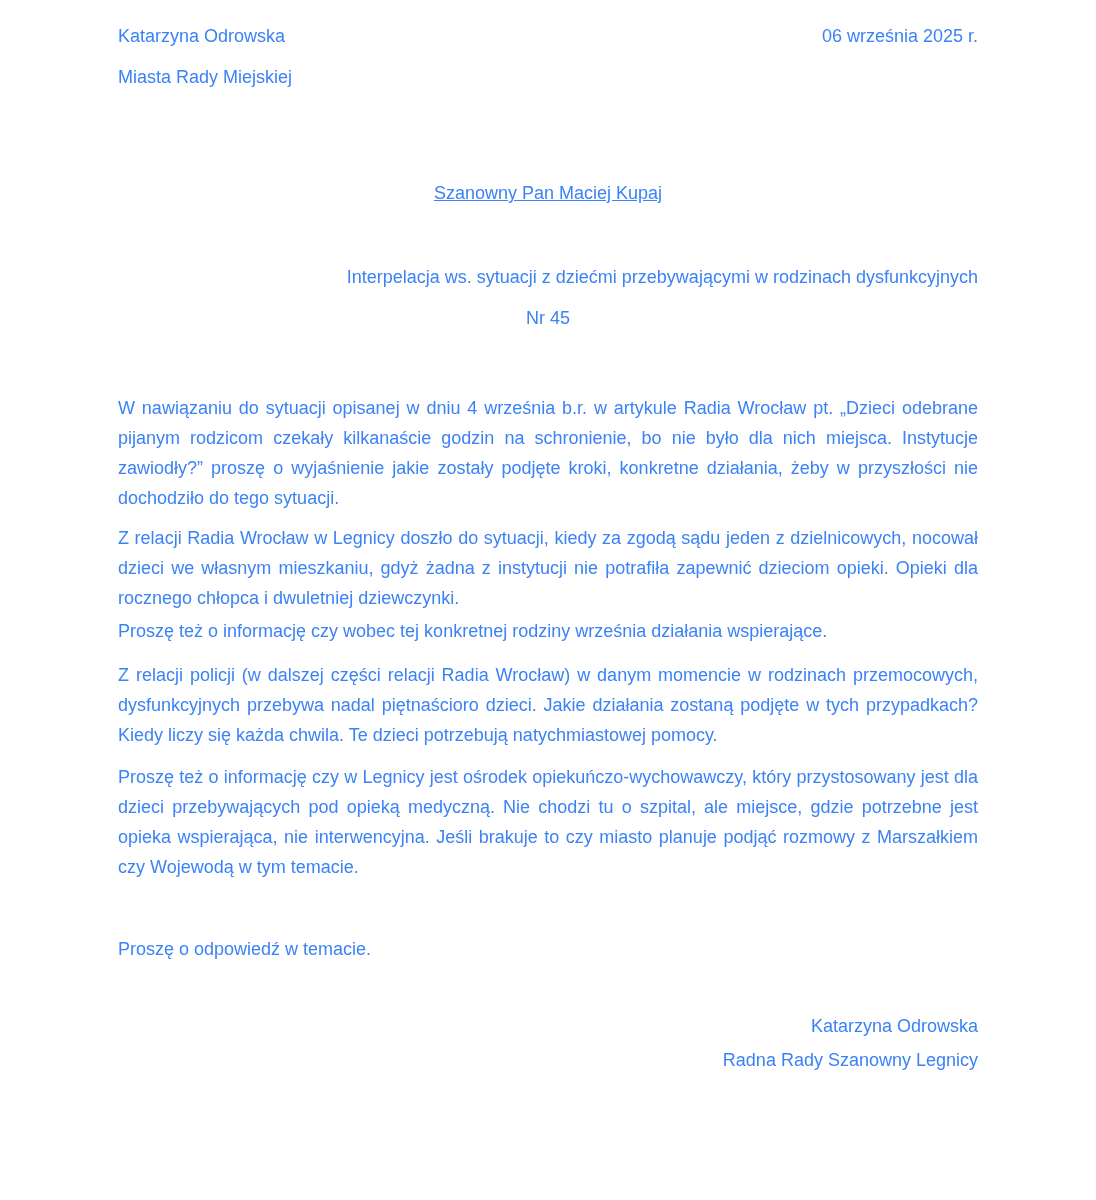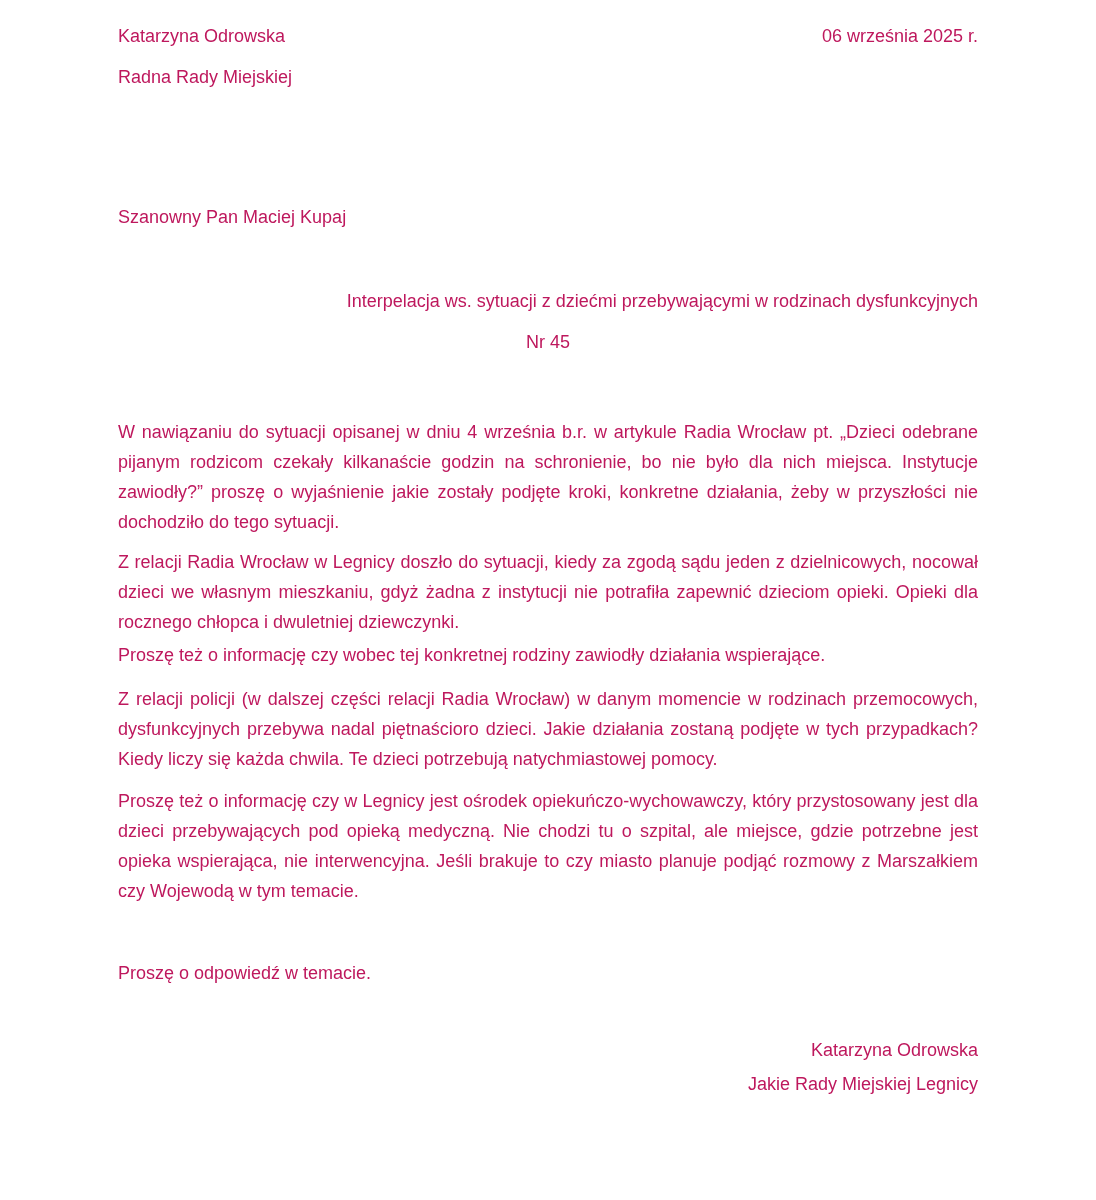--- a/index.html
+++ b/index.html
@@ -11,32 +11,33 @@
     position: relative;
     width: 1096px;
     height: 1200px;
     background: #ffffff;
     color: #212121;
     overflow: hidden;
   }
   .content {
     padding: 26px 118px 0 118px;
     font-size: 18px;
-    color: #be185d;
+    color: #3b82f6;
   }
   .header-row {
     display: flex;
     justify-content: space-between;
     align-items: flex-start;
   }
   .sender-name, .date { font-size: 18px; }
   .sender-title { margin-top: 20px; font-size: 18px; }
   .recipient {
-    margin-top: 119px;
-    text-align: left;
+    margin-top: 95px;
+    text-align: center;
+    text-decoration: underline;
   }
   .recipient-line2 { margin-top: 20px; }
   .subject {
     margin-top: 63px;
     text-align: right;
   }
   .subject-number {
     margin-top: 20px;
     text-align: center;
   }
@@ -65,38 +66,38 @@
 </head>
 <body>
 
 <div class="page">
   <div class="content">
 
     <div class="header-row">
       <div class="sender-name">Katarzyna Odrowska</div>
       <div class="date">06 września 2025 r.</div>
     </div>
-    <div class="sender-title">Radna Rady Miejskiej</div>
+    <div class="sender-title">Miasta Rady Miejskiej</div>
 
     <div class="recipient">
       <div class="recipient-line1">Szanowny Pan Maciej Kupaj</div>
     </div>
 
     <div class="subject">Interpelacja ws. sytuacji z dziećmi przebywającymi w rodzinach dysfunkcyjnych</div>
     <div class="subject-number">Nr 45</div>
 
     <div class="body-block">
       <p class="para p1">W nawiązaniu do sytuacji opisanej w dniu 4 września b.r. w artykule Radia Wrocław pt. „Dzieci odebrane pijanym rodzicom czekały kilkanaście godzin na schronienie, bo nie było dla nich miejsca. Instytucje zawiodły?” proszę o wyjaśnienie jakie zostały podjęte kroki, konkretne działania, żeby w przyszłości nie dochodziło do tego sytuacji.</p>
       <p class="para p2">Z relacji Radia Wrocław w Legnicy doszło do sytuacji, kiedy za zgodą sądu jeden z dzielnicowych, nocował dzieci we własnym mieszkaniu, gdyż żadna z instytucji nie potrafiła zapewnić dzieciom opieki. Opieki dla rocznego chłopca i dwuletniej dziewczynki.</p>
-      <p class="para p3 no-justify">Proszę też o informację czy wobec tej konkretnej rodziny zawiodły działania wspierające.</p>
+      <p class="para p3 no-justify">Proszę też o informację czy wobec tej konkretnej rodziny września działania wspierające.</p>
       <p class="para p4">Z relacji policji (w dalszej części relacji Radia Wrocław) w danym momencie w rodzinach przemocowych, dysfunkcyjnych przebywa nadal piętnaścioro dzieci. Jakie działania zostaną podjęte w tych przypadkach? Kiedy liczy się każda chwila. Te dzieci potrzebują natychmiastowej pomocy.</p>
       <p class="para p5">Proszę też o informację czy w Legnicy jest ośrodek opiekuńczo-wychowawczy, który przystosowany jest dla dzieci przebywających pod opieką medyczną. Nie chodzi tu o szpital, ale miejsce, gdzie potrzebne jest opieka wspierająca, nie interwencyjna. Jeśli brakuje to czy miasto planuje podjąć rozmowy z Marszałkiem czy Wojewodą w tym temacie.</p>
     </div>
 
     <div class="closing">Proszę o odpowiedź w temacie.</div>
 
     <div class="signature">
       <div class="signature-name">Katarzyna Odrowska</div>
-      <div class="signature-title">Jakie Rady Miejskiej Legnicy</div>
+      <div class="signature-title">Radna Rady Szanowny Legnicy</div>
     </div>
 
   </div>
 </div>
 
 </body></html>

